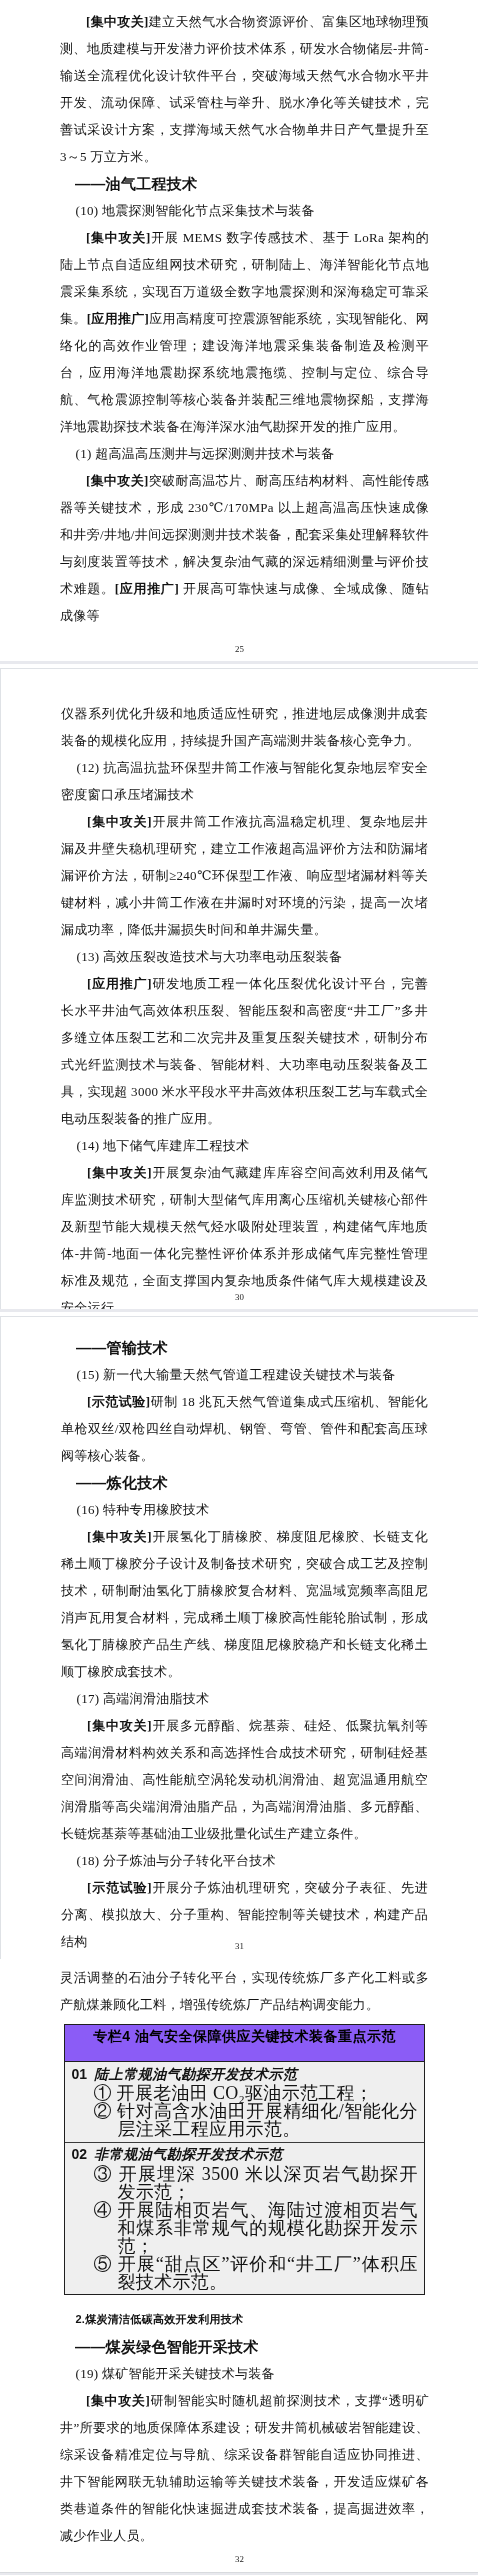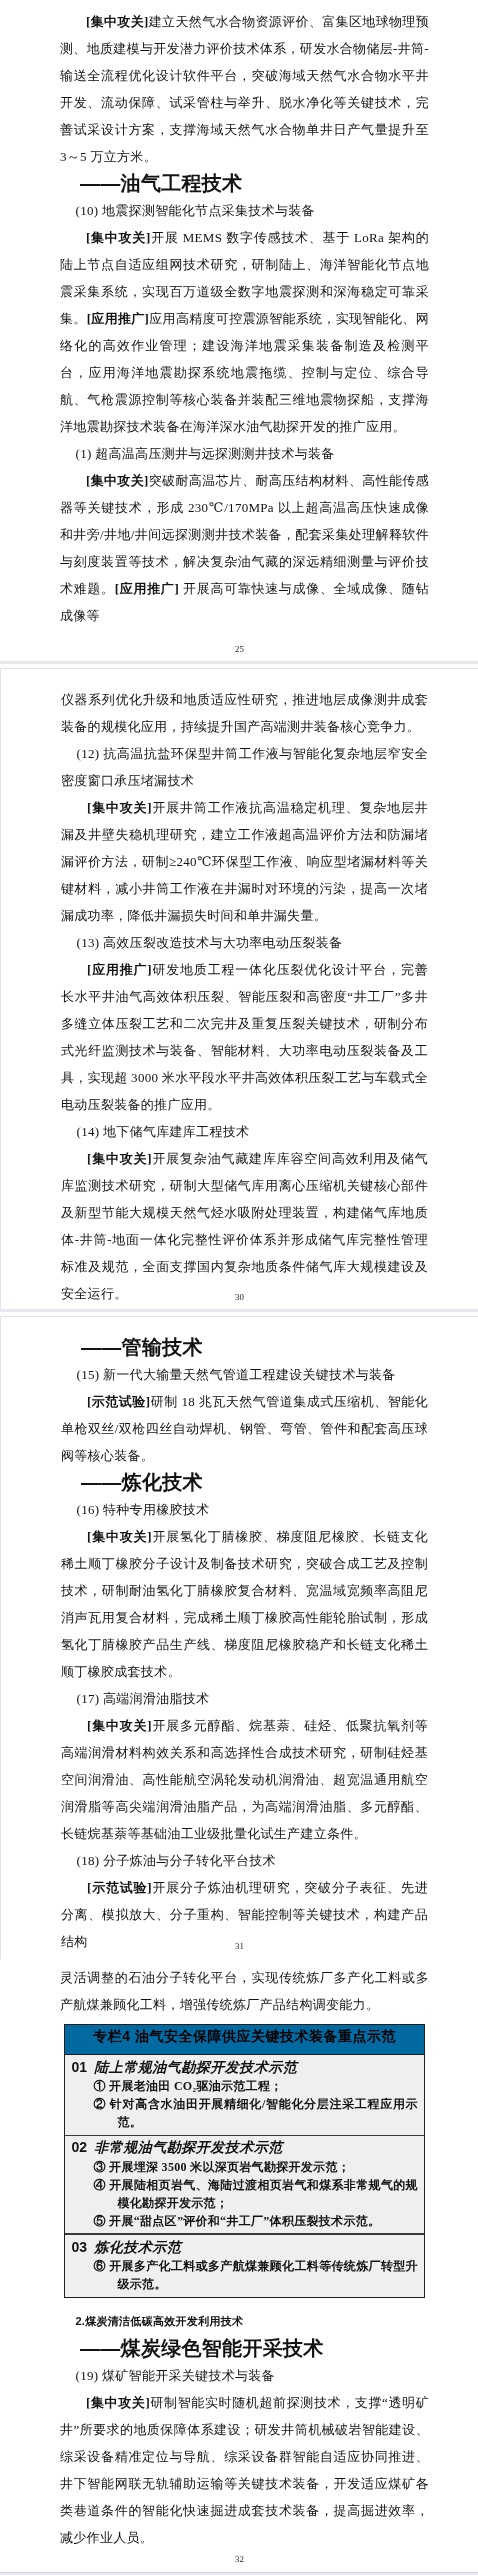--- a/index.html
+++ b/index.html
@@ -23,21 +23,21 @@
     padding-left: 60px;
     padding-right: 50px;
     overflow: hidden;
   }
   .page.bordered {
     border-left: 0.5px solid #dfe2e6;
     border-right: 0.5px solid #dfe2e6;
     border-top: 0.5px solid #dfe2e6;
   }
   #page-29 { height: 661px; padding-top: 8.3px; }
-  #page-30 { height: 641px; padding-top: 17px; }
+  #page-30 { height: 641px; padding-top: 31px; }
   #page-31 { height: 643px; padding-top: 17px; }
   #page-32 { height: 613px; padding-top: 5.2px; }
 
   .page-sep {
     box-sizing: border-box;
     height: 6.8px;
     background: #ffffff;
     position: relative;
   }
   .page-sep::before {
@@ -60,21 +60,21 @@
     line-height: 27px;
     text-align: justify;
     letter-spacing: 0.3px;
   }
   .para { text-indent: 2em; }
   .para.continuation { text-indent: 0; }
   .para b { font-weight: bold; }
   .subhead { text-indent: 1.2em; }
   .heading {
     margin: 0;
-    font-size: 20px;
+    font-size: 15px;
     line-height: 27px;
     font-weight: bold;
     font-family: "Liberation Sans", "DejaVu Sans", sans-serif;
     text-indent: 1em;
     letter-spacing: 0.3px;
   }
   .heading.numbered { text-indent: 1.4em; font-size: 11px; }
 
   .pagenum {
     position: absolute;
@@ -89,50 +89,49 @@
   
   .col-box {
     box-sizing: border-box;
     width: 361px;
     margin: 6.3px 0 10.4px 4.2px;
     border: 1px solid #1f1f1f;
     background: #efefef;
   }
   .col-box-header {
     box-sizing: border-box;
-    background: #0369a1;
+    background: #8b5cf6;
     border-bottom: 1px solid #1f1f1f;
-    height: 30px;
+    height: 37px;
     line-height: 23.5px;
     text-align: center;
     font-family: "Liberation Sans", "DejaVu Sans", sans-serif;
     font-weight: bold;
     font-size: 14px;
     color: #000000;
     letter-spacing: 0.5px;
   }
   .box-section { padding: 2.6px 6.3px 3.7px 6.3px; }
   .box-section.rule-single { border-top: 1px solid #3a3a3a; }
   .box-section.rule-double { border-top: 2.6px double #3a3a3a; }
   .box-sec-title {
     font-size: 14px;
     line-height: 19.3px;
     font-weight: bold;
     font-family: "Liberation Sans", "DejaVu Sans", sans-serif;
   }
   .box-sec-title .sec-no { font-style: normal; display: inline-block; margin-right: 7.3px; }
   .box-sec-title .sec-label { font-style: italic; letter-spacing: 0.5px; }
   .box-item {
-    font-size: 12px;
+    font-size: 18px;
     line-height: 18px;
     text-align: justify;
     padding-left: 46px;
     text-indent: -24px;
     letter-spacing: 0.3px;
-    font-weight: bold;
   }
 </style>
 </head>
 <body>
 
 <div class="doc">
 
   <div class="page" id="page-29">
     <p class="para"><b>[集中攻关]</b><span>建立天然气水合物资源评价、富集区地球物理预测、地质建模与开发潜力评价技术体系，研发水合物储层-井筒-输送全流程优化设计软件平台，突破海域天然气水合物水平井开发、流动保障、试采管柱与举升、脱水净化等关键技术，完善试采设计方案，支撑海域天然气水合物单井日产气量提升至 3～5 万立方米。</span></p>
     <p class="heading">——油气工程技术</p>
@@ -188,26 +187,20 @@
 
       <div class="box-section rule-single">
         <div class="box-sec-title">
           <span class="sec-no">02</span><span class="sec-label">非常规油气勘探开发技术示范</span>
         </div>
         <div class="box-item">③ 开展埋深 3500 米以深页岩气勘探开发示范；</div>
         <div class="box-item">④ 开展陆相页岩气、海陆过渡相页岩气和煤系非常规气的规模化勘探开发示范；</div>
         <div class="box-item">⑤ 开展“甜点区”评价和“井工厂”体积压裂技术示范。</div>
       </div>
 
-      <div class="box-section rule-double">
-        <div class="box-sec-title">
-          <span class="sec-no">03</span><span class="sec-label">炼化技术示范</span>
-        </div>
-        <div class="box-item">⑥ 开展多产化工料或多产航煤兼顾化工料等传统炼厂转型升级示范。</div>
-      </div>
     </div>
 
     <p class="heading numbered">2.煤炭清洁低碳高效开发利用技术</p>
     <p class="heading">——煤炭绿色智能开采技术</p>
     <p class="subhead">(19) 煤矿智能开采关键技术与装备</p>
     <p class="para"><b>[集中攻关]</b><span>研制智能实时随机超前探测技术，支撑“透明矿井”所要求的地质保障体系建设；研发井筒机械破岩智能建设、综采设备精准定位与导航、综采设备群智能自适应协同推进、井下智能网联无轨辅助运输等关键技术装备，开发适应煤矿各类巷道条件的智能化快速掘进成套技术装备，提高掘进效率，减少作业人员。</span></p>
 
     <div class="pagenum">32</div>
   </div>
 

